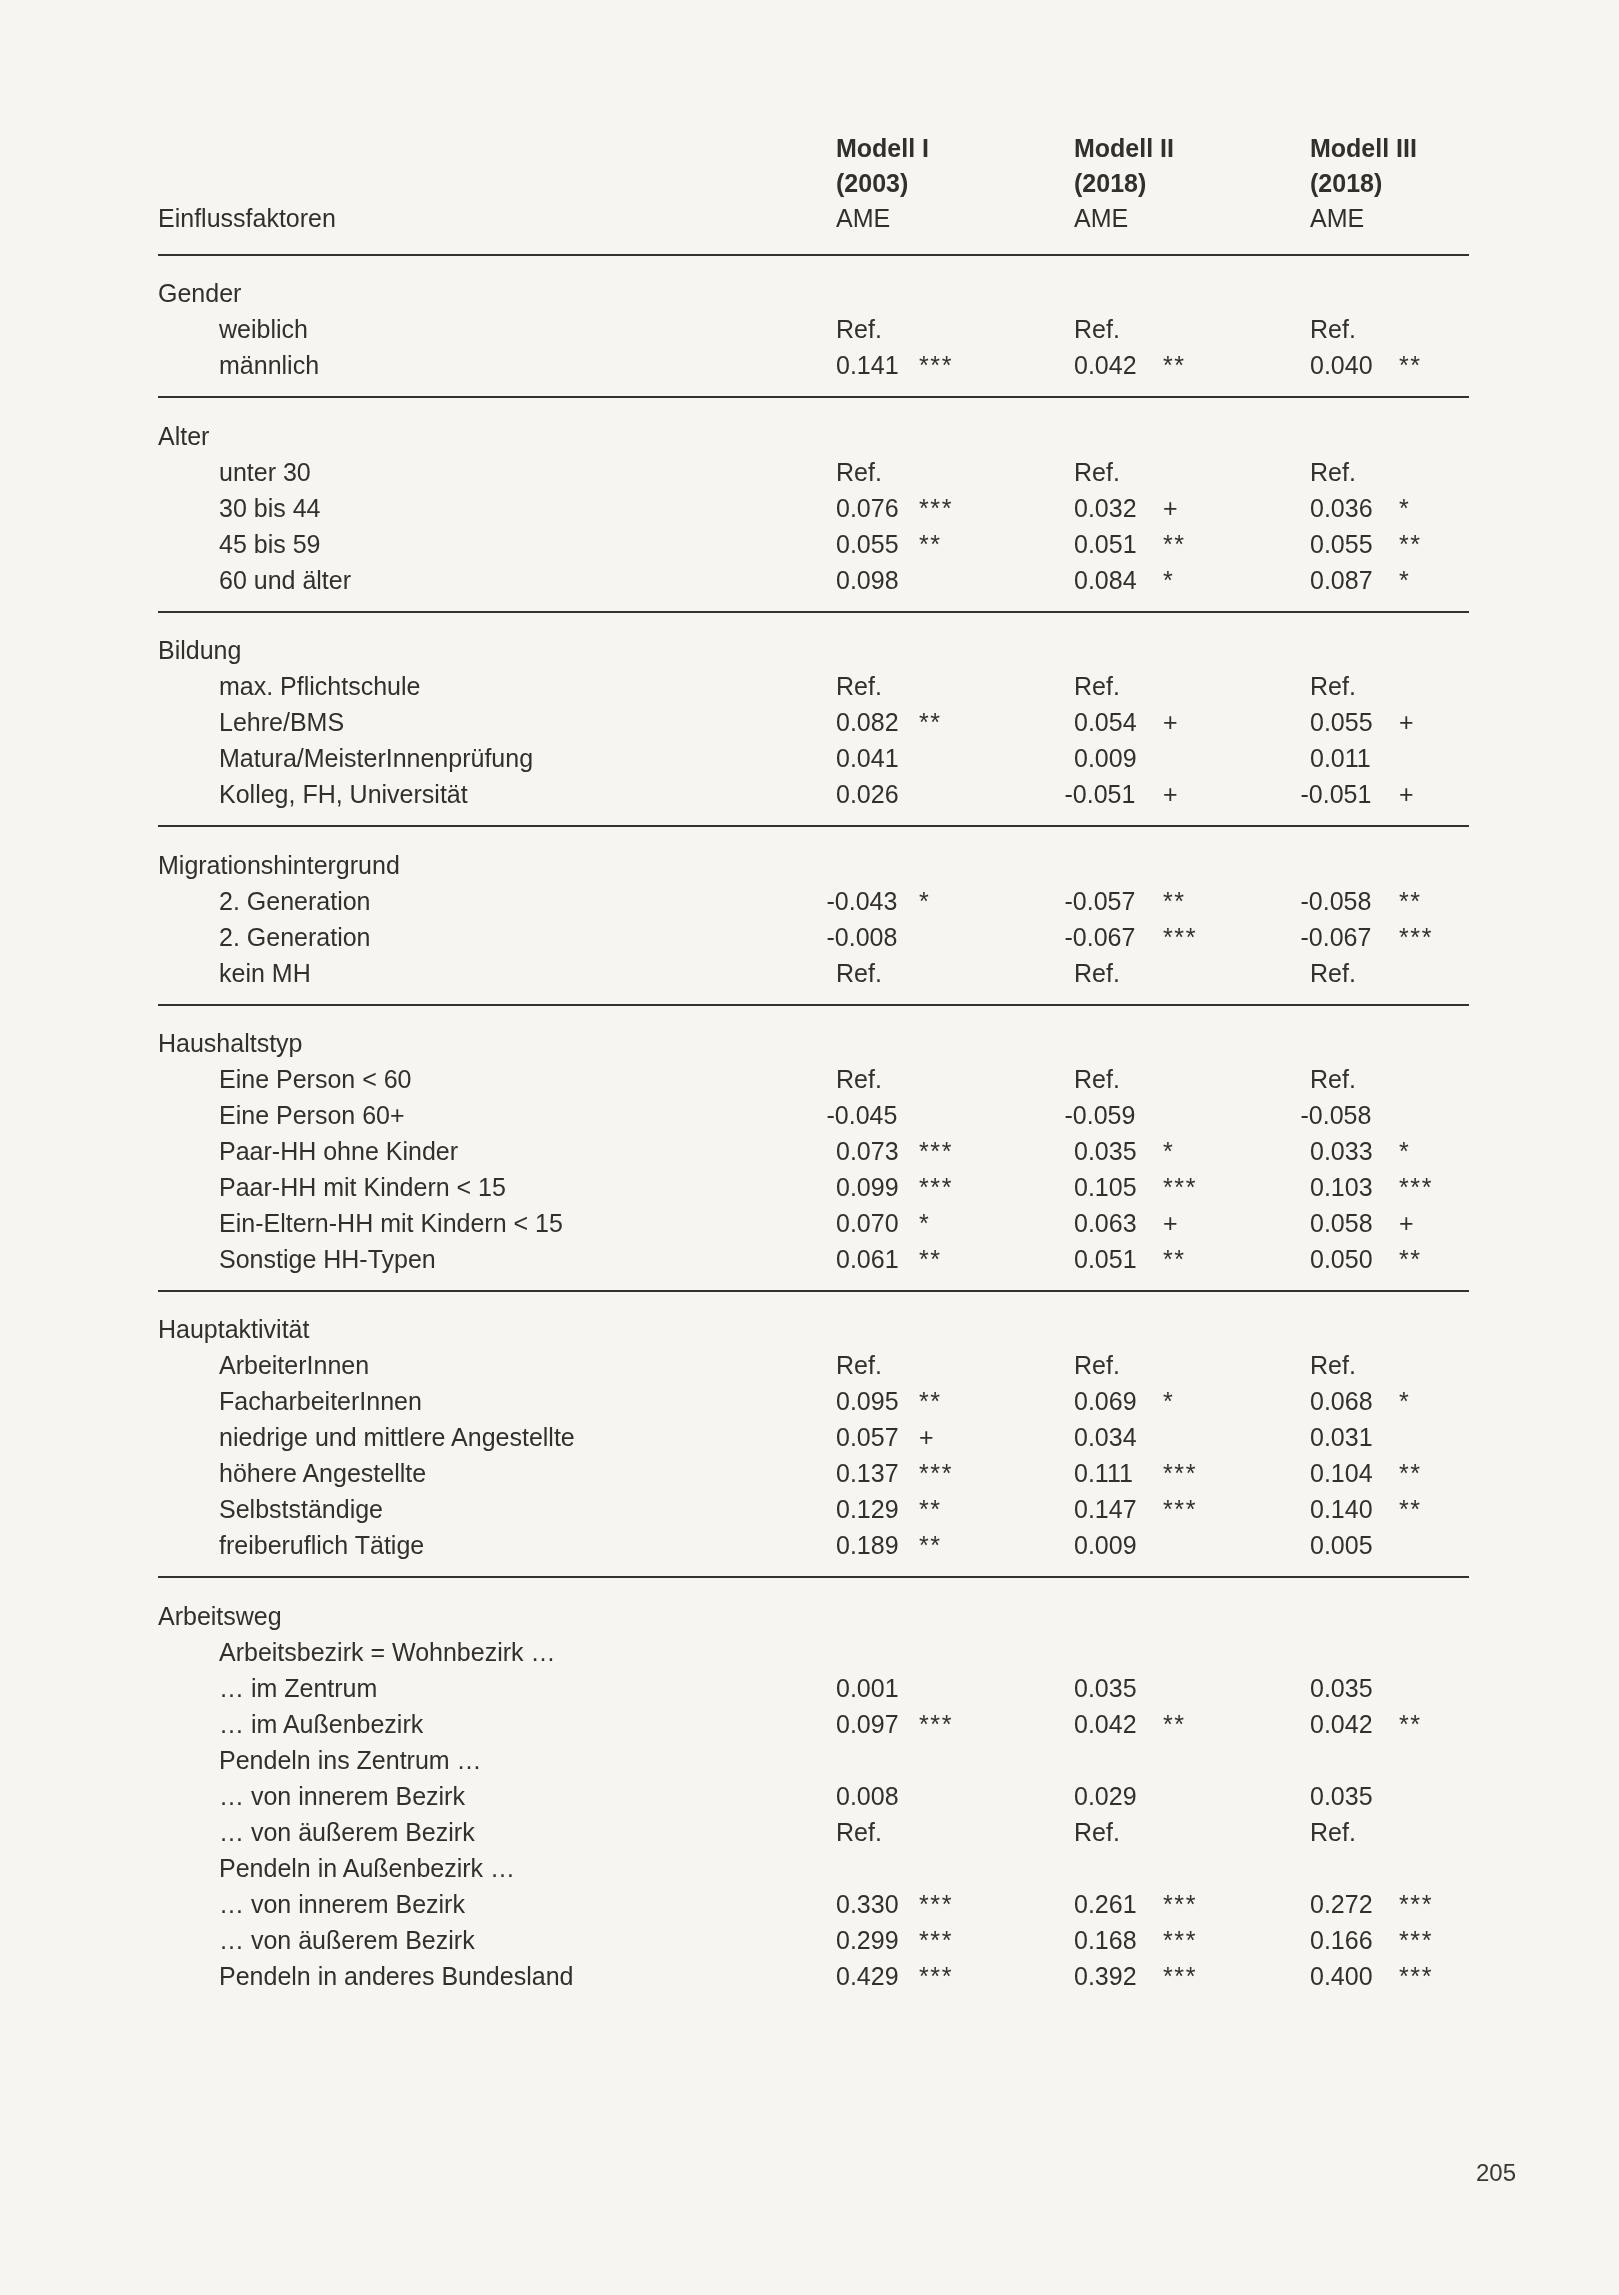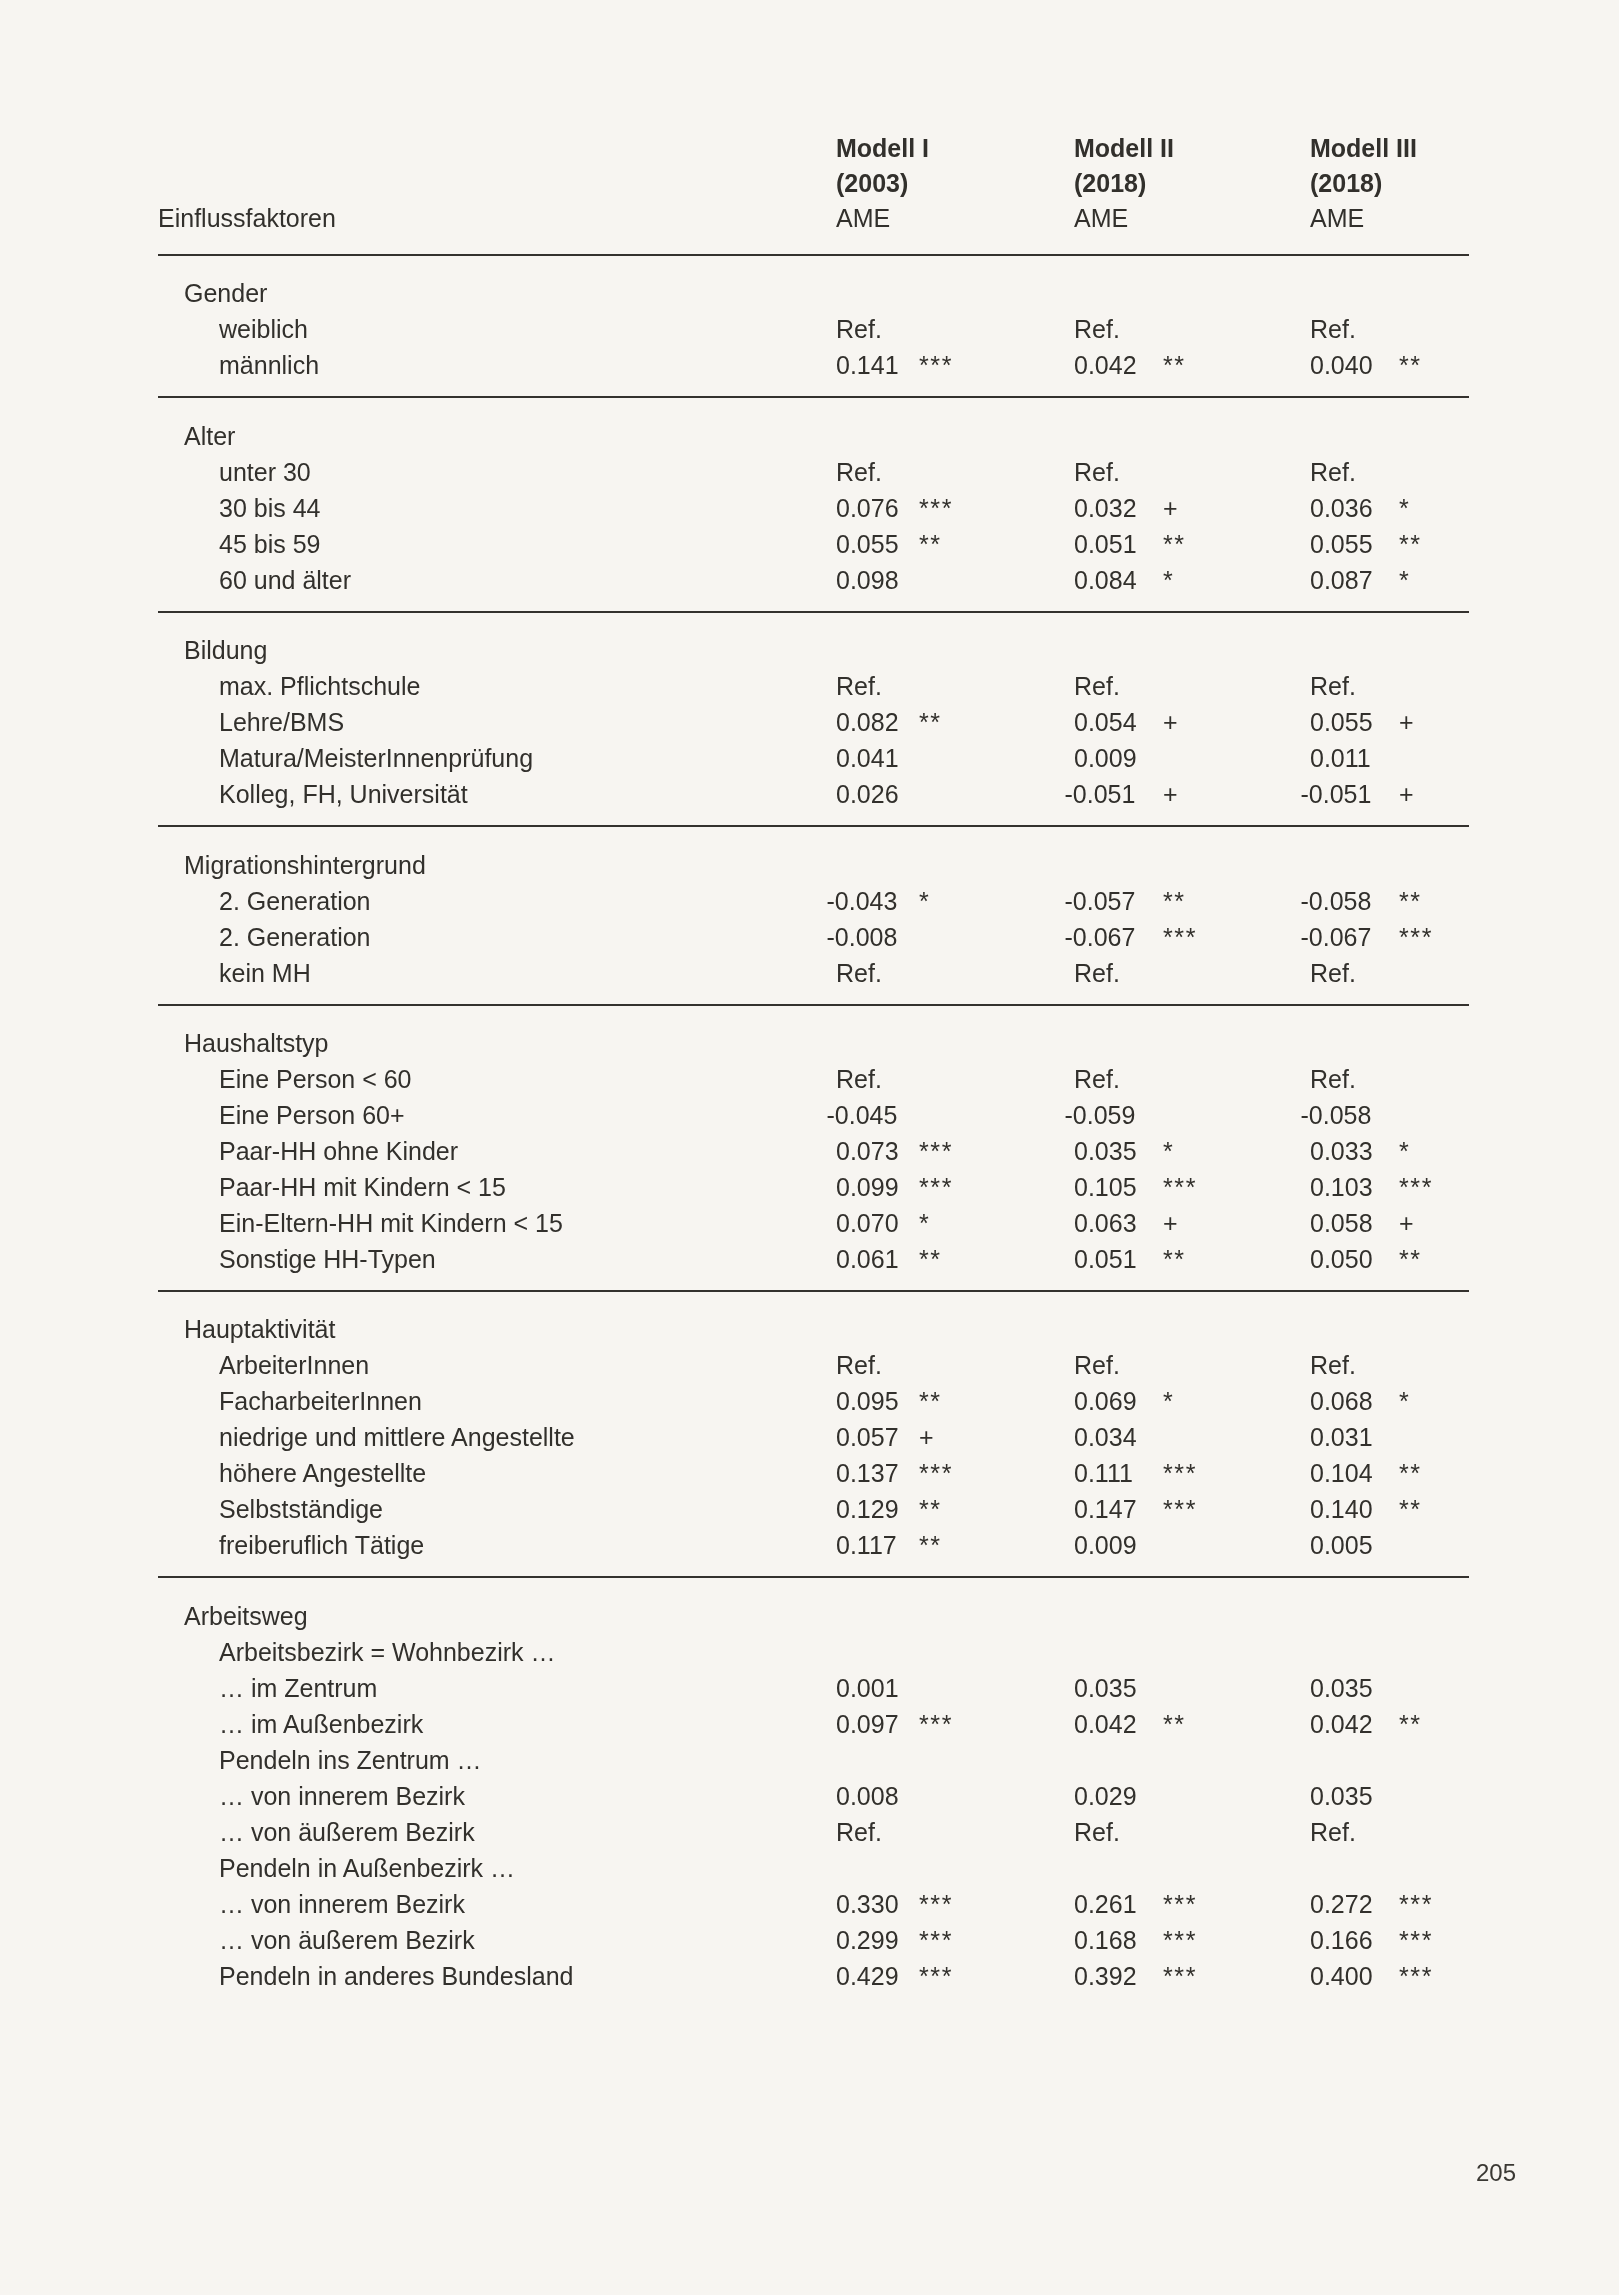--- a/index.html
+++ b/index.html
@@ -30,21 +30,20 @@
   .model-measure{font-weight:400;}
   .einfluss{align-self:end;line-height:35px;}
   
   .section{
     border-top:2.4px solid #34322e;
     padding:19.4px 0 13px 0;
   }
   .section-title{
     height:36px;
     line-height:36px;
-    margin-left:26px;
   }
   .row{
     display:grid;
     grid-template-columns:678px 83px 155px 89px 147px 89px 70px;
     height:36px;
     line-height:36px;
   }
   .label{padding-left:61px;white-space:nowrap;}
   .val{white-space:nowrap;}
   .val.neg{margin-left:-0.38em;}
@@ -315,21 +314,21 @@
             <div class="label">Selbstständige</div>
             <div class="val">0.129</div>
             <div class="sig">**</div>
             <div class="val">0.147</div>
             <div class="sig">***</div>
             <div class="val">0.140</div>
             <div class="sig">**</div>
           </div>
           <div class="row">
             <div class="label">freiberuflich Tätige</div>
-            <div class="val">0.117</div>
+            <div class="val">0.189</div>
             <div class="sig">**</div>
             <div class="val">0.009</div>
             <div class="sig"></div>
             <div class="val">0.005</div>
             <div class="sig"></div>
           </div>
         </div>
         <div class="section">
           <div class="section-title">Arbeitsweg</div>
           <div class="row">

